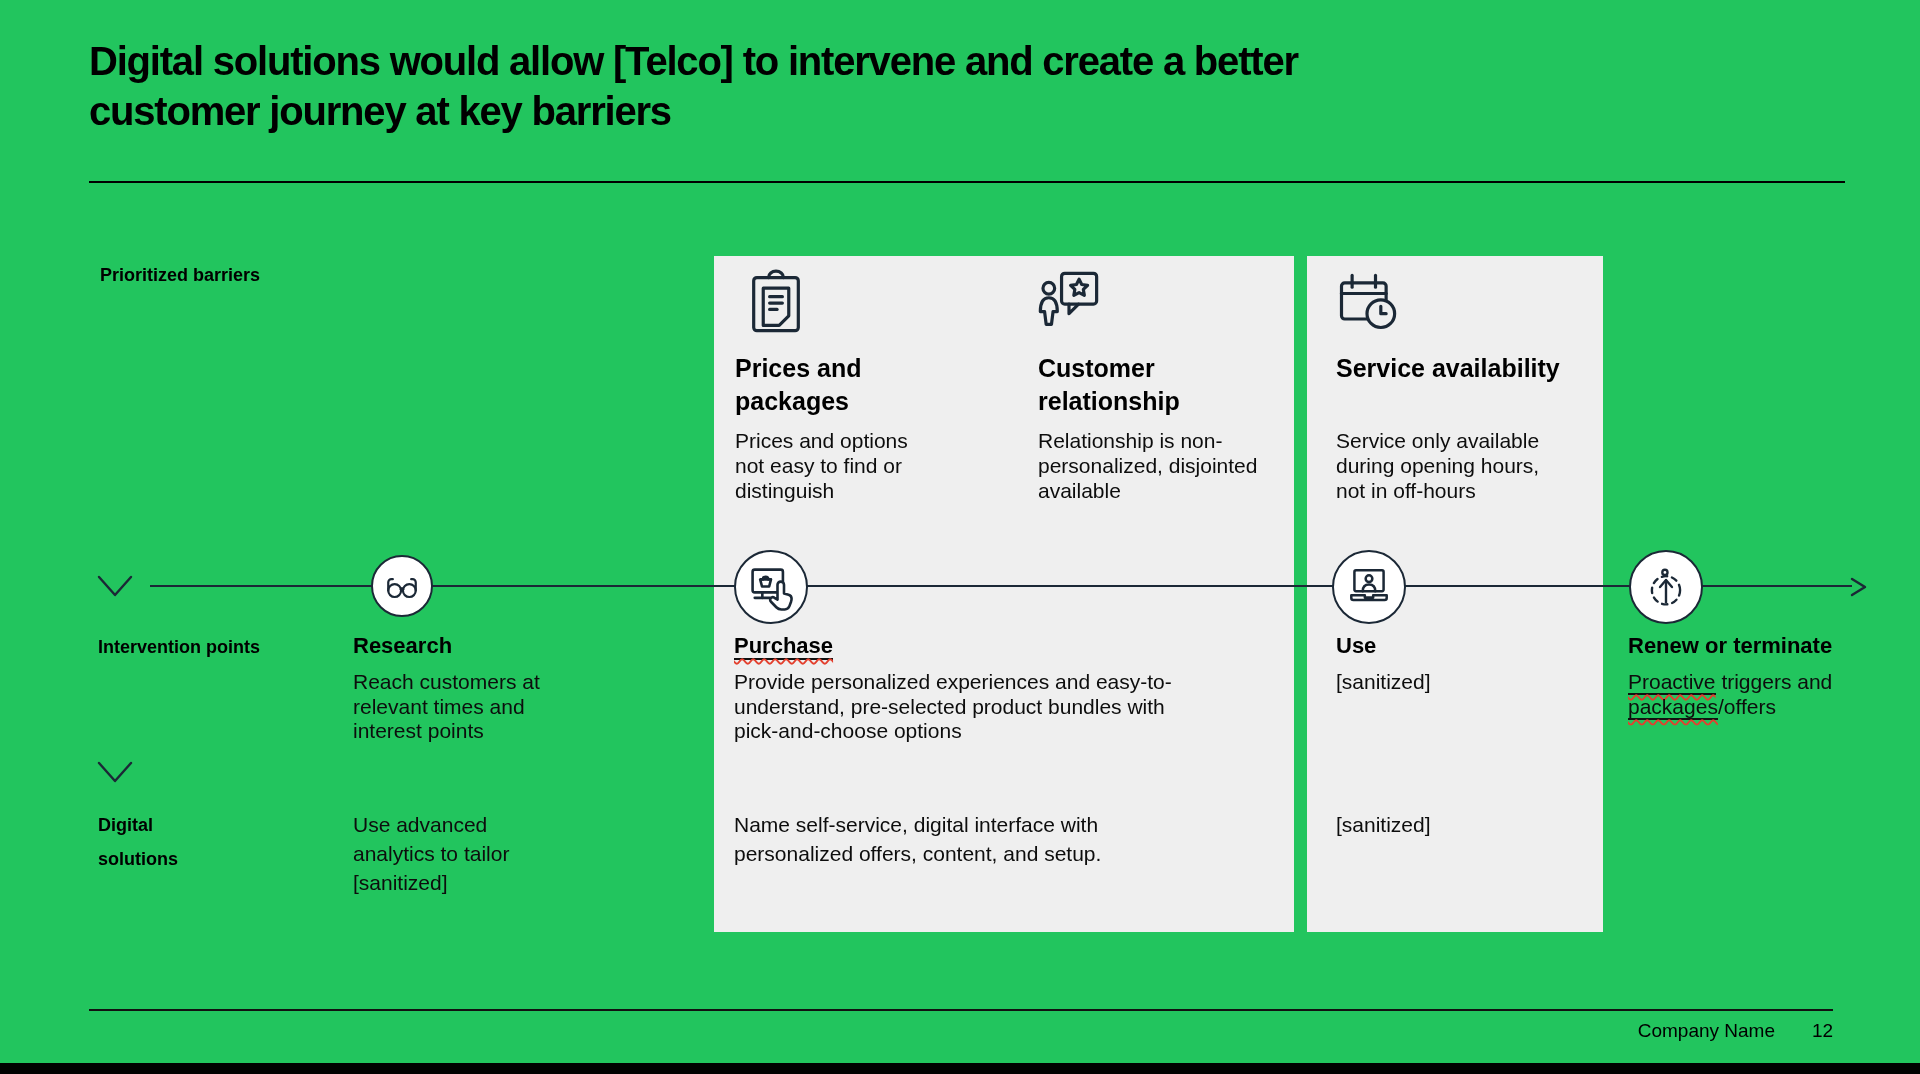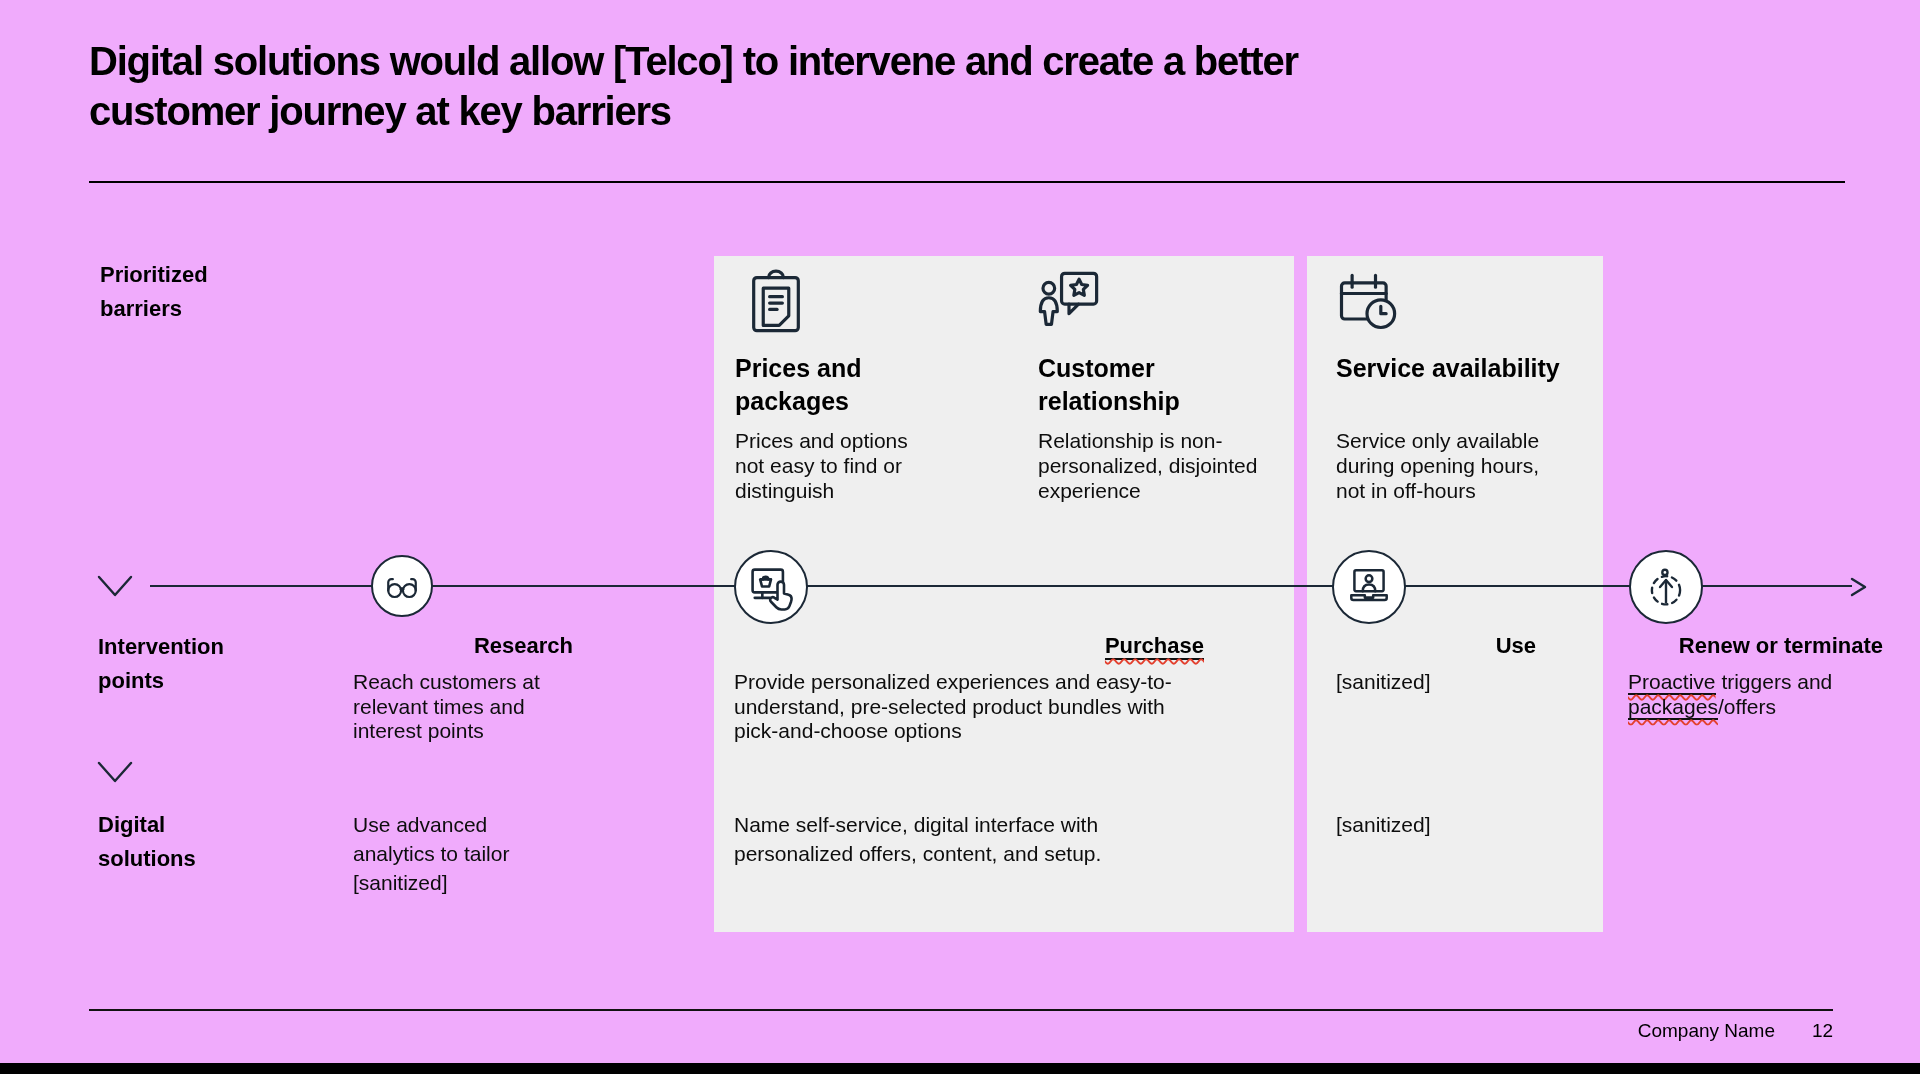--- a/index.html
+++ b/index.html
@@ -1,38 +1,38 @@
 <!DOCTYPE html>
 <html><head>
 <meta charset="utf-8">
 <style>
   html,body{margin:0;padding:0;background:#fff;}
   .slide{
-    position:relative;width:1920px;height:1074px;background:#f0abfc;
+    position:relative;width:1920px;height:1074px;background:#22c55e;
     font-family:"Liberation Sans", sans-serif;color:#000;overflow:hidden;
   }
   .abs{position:absolute;}
   .title{
     left:89px;top:36px;width:1700px;
     font-size:40px;font-weight:bold;line-height:50px;letter-spacing:-1.2px;color:#000;
   }
   .title-rule{left:89px;top:181px;width:1756px;height:2px;background:#000;}
   .panel{top:256px;height:676px;background:#efefef;}
   .panel-1{left:714px;width:580px;}
   .panel-2{left:1307px;width:296px;}
-  .row-label{font-size:22px;font-weight:bold;line-height:34px;color:#000;}
+  .row-label{font-size:18px;font-weight:bold;line-height:34px;color:#000;}
   .b-title{font-size:25px;font-weight:bold;line-height:33px;top:352px;}
   .b-desc{font-size:21px;line-height:25px;top:428px;color:#0d0d0d;}
   .b-icon{top:268px;width:68px;height:68px;}
   .tl-line{left:150px;top:585px;width:1702px;height:2px;background:#1b2836;}
   .stop{
     background:#fff;border:2.5px solid #1b2836;border-radius:50%;
     display:flex;align-items:center;justify-content:center;box-sizing:border-box;
   }
-  .j-title{font-size:22px;font-weight:bold;top:633px;line-height:26px;text-align:right;}
+  .j-title{font-size:22px;font-weight:bold;top:633px;line-height:26px;}
   .j-body{font-size:21px;line-height:24.5px;top:670px;color:#0d0d0d;}
   .s-body{font-size:21px;line-height:29px;top:810px;color:#0d0d0d;}
   .u-line{border-bottom:2px solid #111;}
   .u-spell{
     text-decoration:underline wavy #e3402e;
     text-decoration-thickness:2px;
     text-underline-offset:5px;
     margin-top:7px;
   }
   .footer-rule{left:89px;top:1009px;width:1744px;height:2px;background:#111;}
@@ -74,21 +74,21 @@
   <div class="abs b-icon" style="left:1035px;">
     <svg width="68" height="68" viewBox="0 0 64 64" fill="none" stroke="#1b2836" stroke-width="3" stroke-linecap="round" stroke-linejoin="round">
       <circle cx="13" cy="19" r="5.5"></circle>
       <path d="M5 41 q0-13 8-13 q8 0 8 13 h-4 l-1.5 12 h-5 l-1.5-12 z"></path>
       <rect x="25" y="5" width="33" height="29" rx="3"></rect>
       <path d="M32 34 v9 l9-9"></path>
       <path d="M41.5 10.5 l2.47 5.01 5.53 .8 -4 3.9 .94 5.5 -4.94-2.6 -4.94 2.6 .94-5.5 -4-3.9 5.53-.8 z"></path>
     </svg>
   </div>
   <div class="abs b-title" style="left:1038px;width:230px;">Customer relationship</div>
-  <div class="abs b-desc" style="left:1038px;width:225px;">Relationship is non-personalized, disjointed experience</div>
+  <div class="abs b-desc" style="left:1038px;width:225px;">Relationship is non-personalized, disjointed available</div>
 
   <div class="abs b-icon" style="left:1333px;">
     <svg width="68" height="68" viewBox="0 0 64 64" fill="none" stroke="#1b2836" stroke-width="3" stroke-linecap="round" stroke-linejoin="round">
       <rect x="8" y="14" width="42" height="34" rx="3"></rect>
       <line x1="8" y1="24" x2="50" y2="24"></line>
       <line x1="18" y1="7" x2="18" y2="18"></line>
       <line x1="40" y1="7" x2="40" y2="18"></line>
       <circle cx="45" cy="43" r="13" fill="#efefef"></circle>
       <path d="M45 36 v7 h5"></path>
     </svg>

